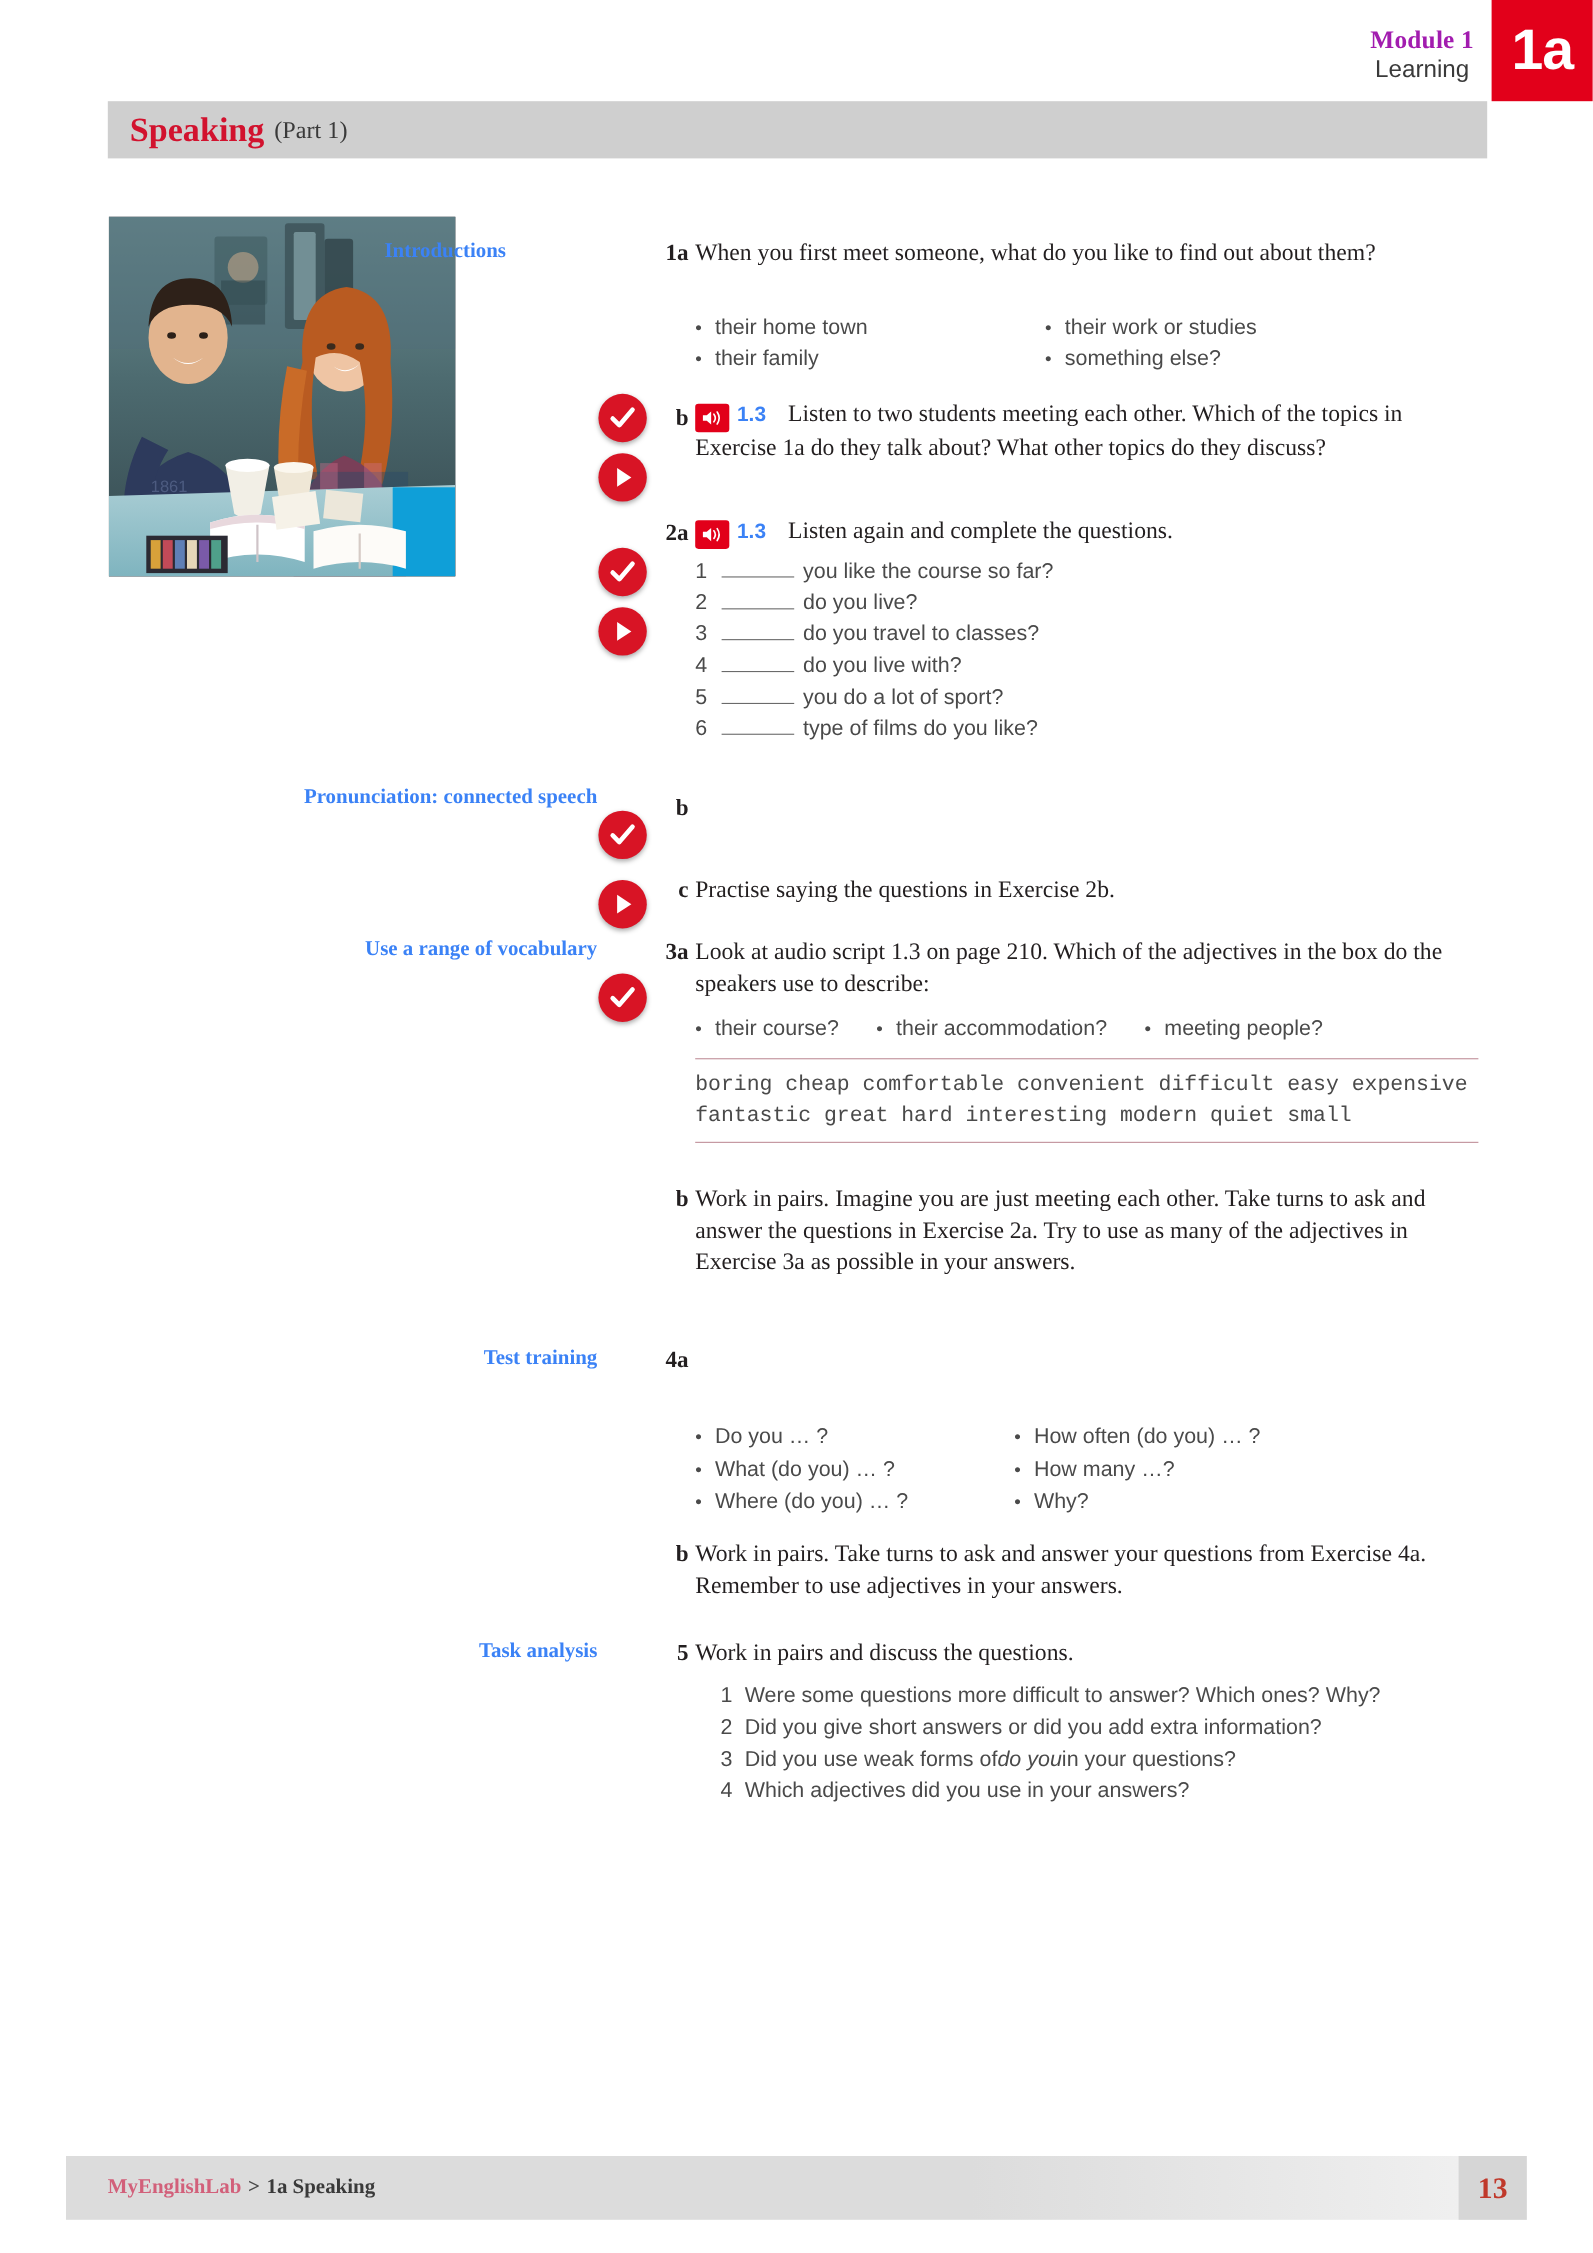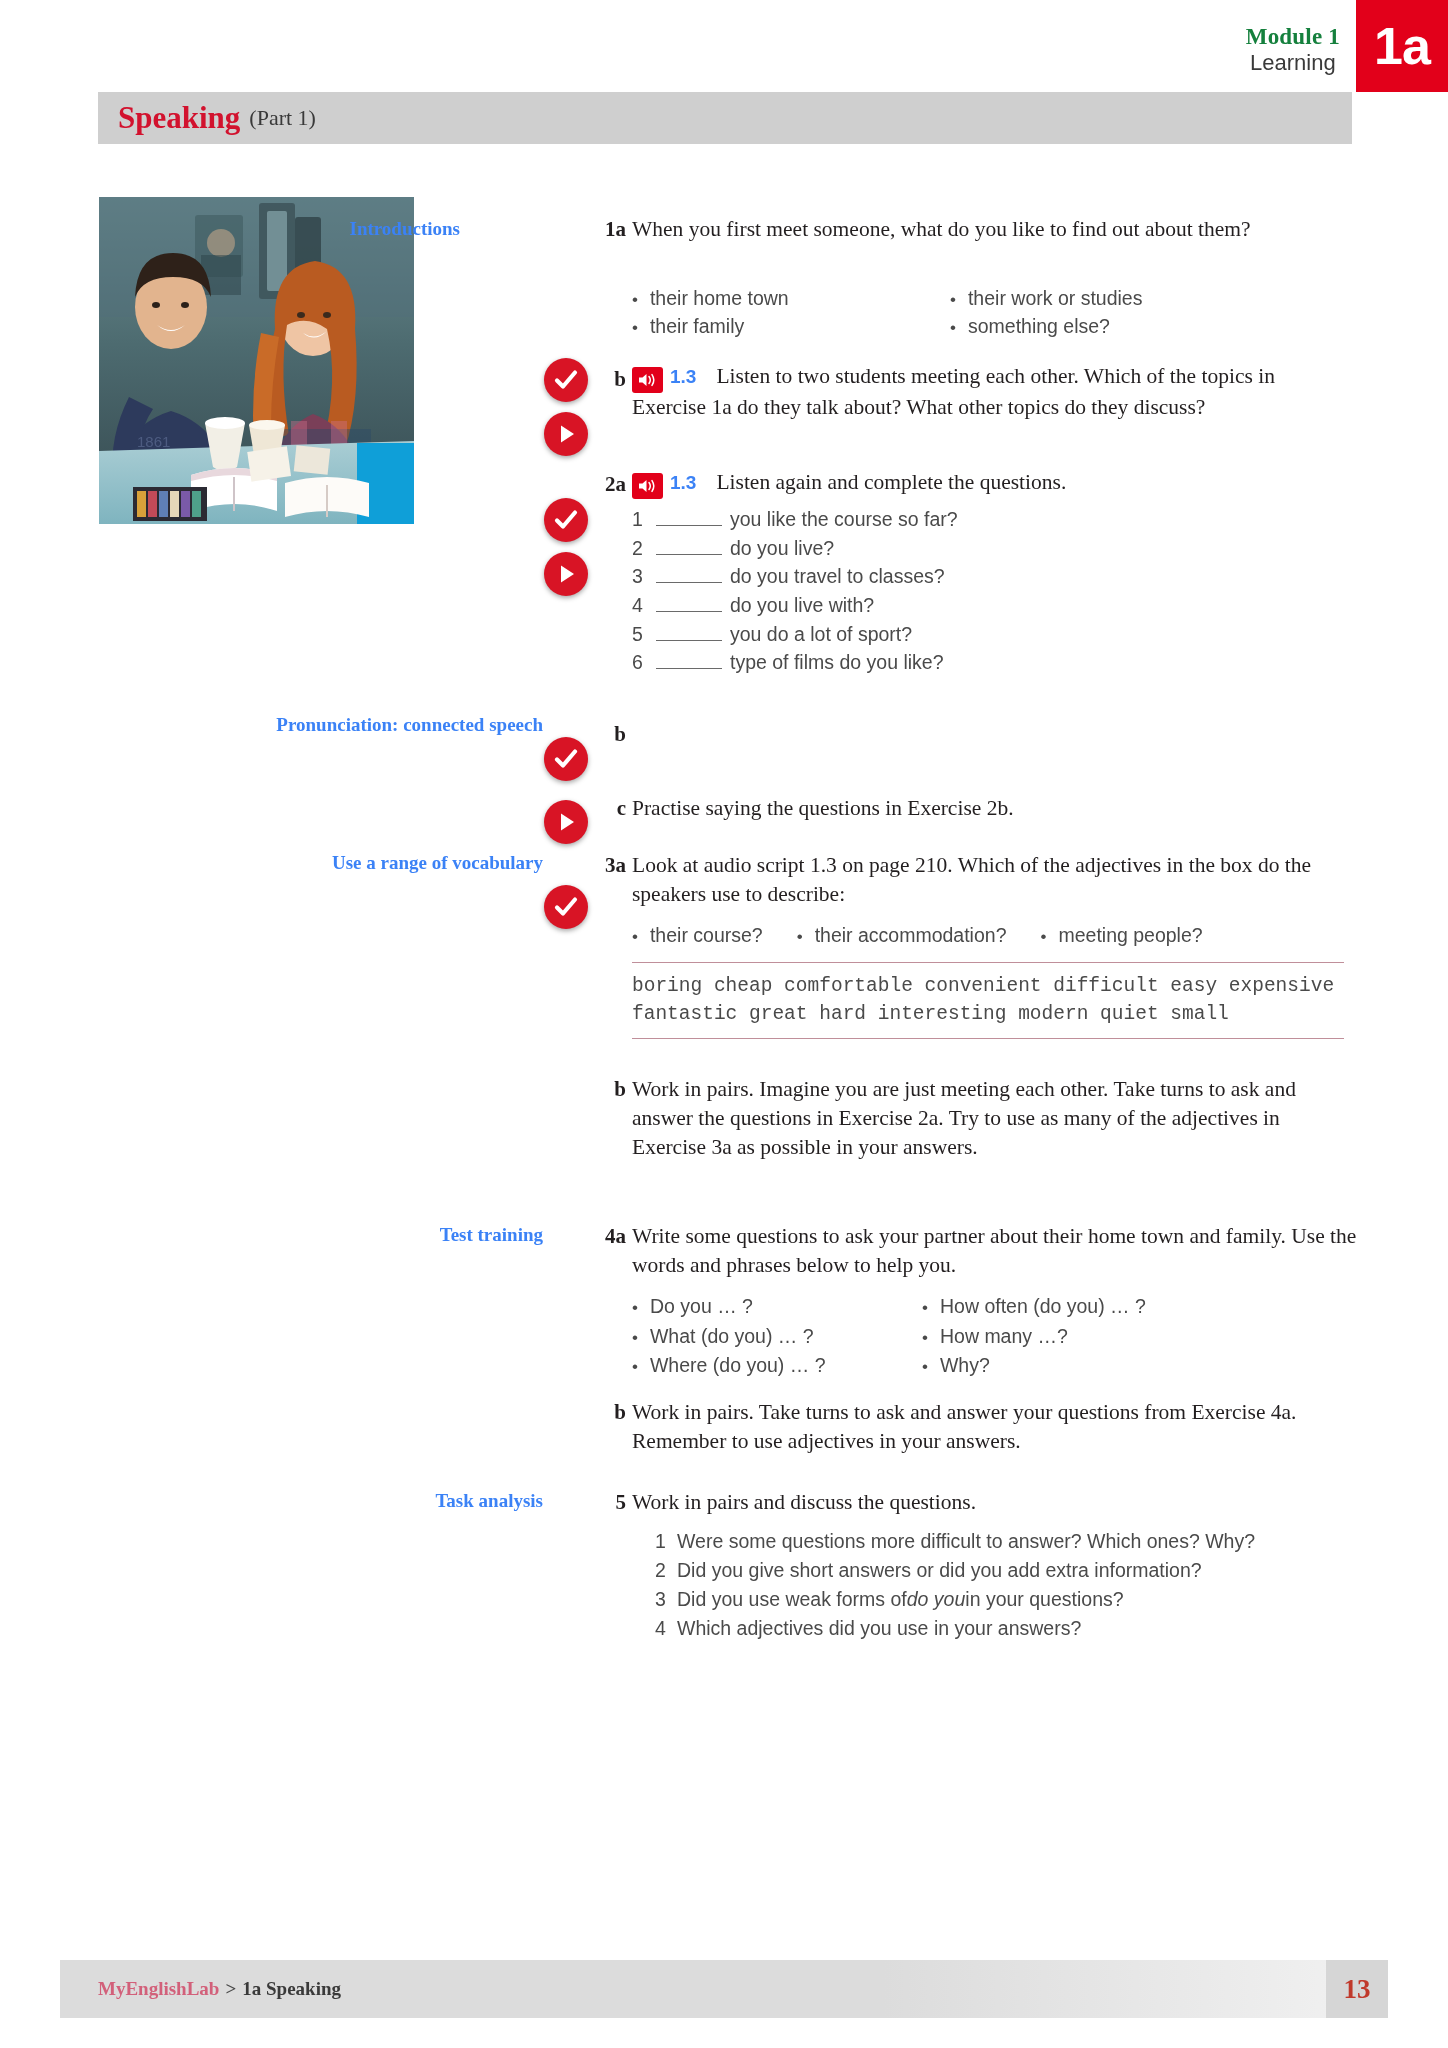--- a/index.html
+++ b/index.html
@@ -36,21 +36,21 @@
   .header-text {
     text-align: right;
     padding-right: 16px;
     padding-top: 24px;
     line-height: 1.15;
   }
   .module-label {
     font-family: "Liberation Serif", serif;
     font-weight: bold;
     font-size: 23px;
-    color: #15803d;
+    color: #a21caf;
     letter-spacing: 0.2px;
   }
   .module-sub {
     font-family: "Liberation Sans", sans-serif;
     font-size: 22px;
     color: #3a3a3a;
     text-align: center;
   }
   .unit-badge {
     width: 92px;
@@ -526,21 +526,20 @@
     <div>boring   cheap   comfortable   convenient   difficult   easy   expensive</div>
     <div>fantastic   great   hard   interesting   modern   quiet   small</div>
   </div>
 
   <div class="ex-label" style="left:578px; top:1077px;">b</div>
   <div class="body-serif" style="left:632px; top:1075px; width:712px;">Work in pairs. Imagine you are just meeting each other. Take turns to ask and answer the questions in Exercise 2a. Try to use as many of the adjectives in Exercise 3a as possible in your answers.</div>
 
   <div class="rubric" style="left:135px; top:1222px; width:408px;">Test training</div>
 
   <div class="ex-label" style="left:578px; top:1224px;">4a</div>
-  <div class="body-serif" style="left:632px; top:1222px; width:730px;">Write some questions to ask your partner about their home town and family. Use the words and phrases below to help you.</div>
 
   <div class="body-sans bullets" style="left:632px; top:1292px; line-height:1.52;">
     <div class="col" style="width:290px; margin-right:0;">
       <div class="bl">
         <span class="dot">•</span>
         <span>Do you … ?</span>
       </div>
       <div class="bl">
         <span class="dot">•</span>
         <span>What (do you) … ?</span>

